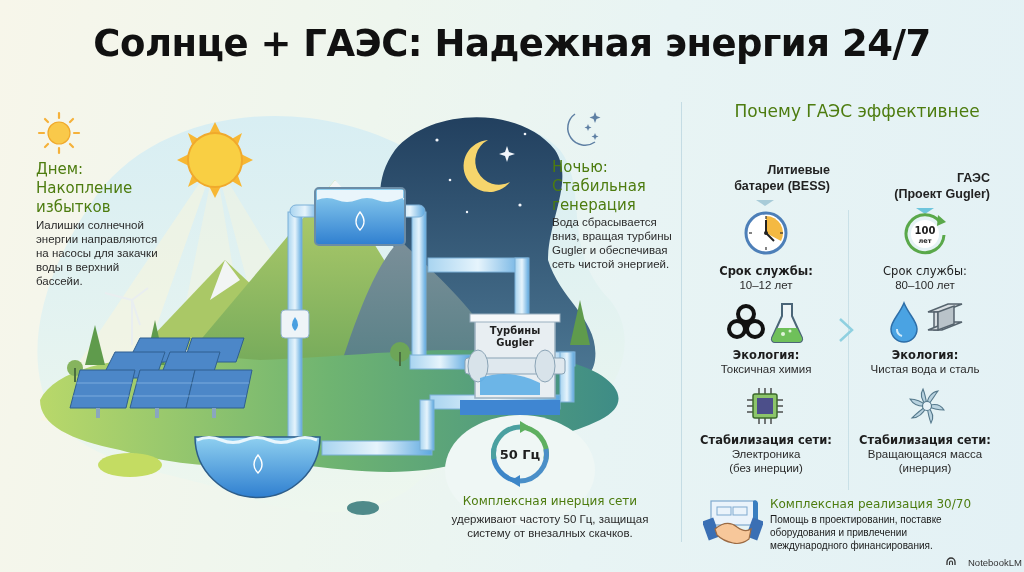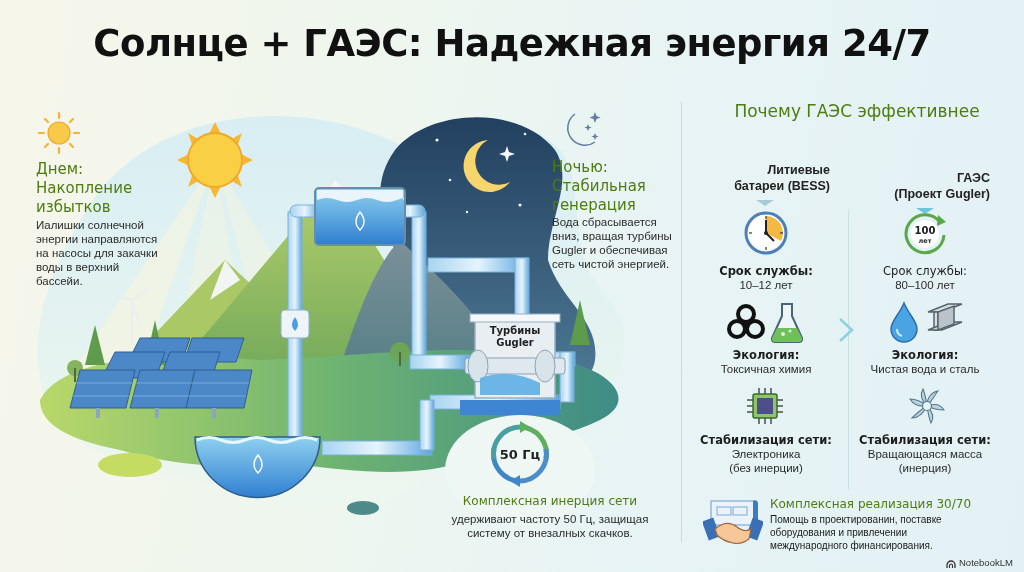--- a/index.html
+++ b/index.html
@@ -41,21 +41,21 @@
   #col-divider { left: 848px; top: 210px; width: 1px; height: 280px; background: #c9e0e7; }
   #center-chevron { left: 836px; top: 317px; width: 22px; height: 26px; }
 
   .cell { text-align: center; width: 150px; }
   .cell .lab { font-family: "DejaVu Sans", sans-serif; font-weight: bold; font-size: 11.5px; line-height: 14px; color: #1d1d1d; }
   .cell .val { font-size: 11.5px; line-height: 14px; color: #2b2b2b; }
   .cell .lab.light { font-weight: normal; }
 
   #footer-title { left: 770px; top: 497px; font-size: 12px; }
   #footer-text { left: 770px; top: 513px; width: 240px; font-size: 10px; line-height: 13px; }
-  #brand { left: 946px; top: 557px; font-size: 9.5px; color: #333; display: flex; align-items: flex-end; gap: 3px; }
+  #brand { left: 946px; top: 557px; font-size: 9.5px; color: #333; display: flex; align-items: flex-start; gap: 12px; }
 </style>
 </head>
 <body>
 
 <h1 id="title">Солнце + ГАЭС: Надежная энергия 24/7</h1>
 
 <svg class="abs" style="left:0;top:95px" width="690" height="477" viewBox="0 95 690 477">
   <defs>
     <linearGradient id="sky" x1="0" y1="0" x2="0" y2="1">
       <stop offset="0" stop-color="#d8eef3"></stop>

